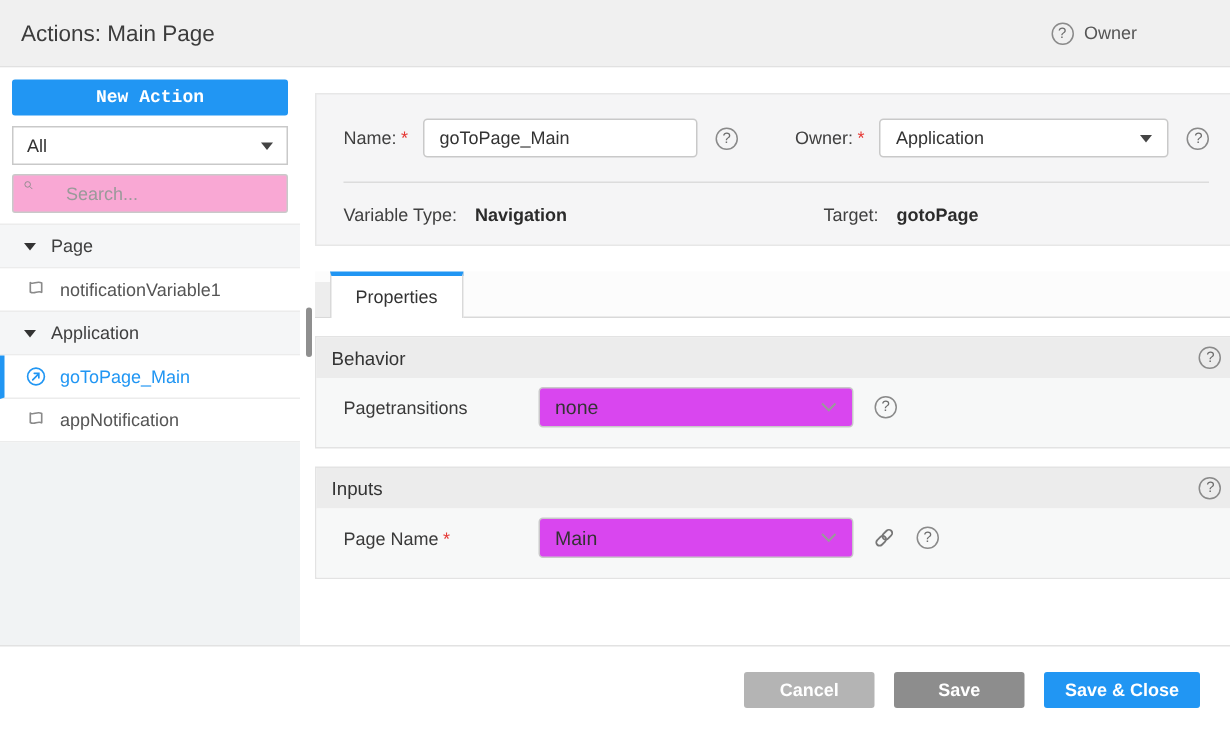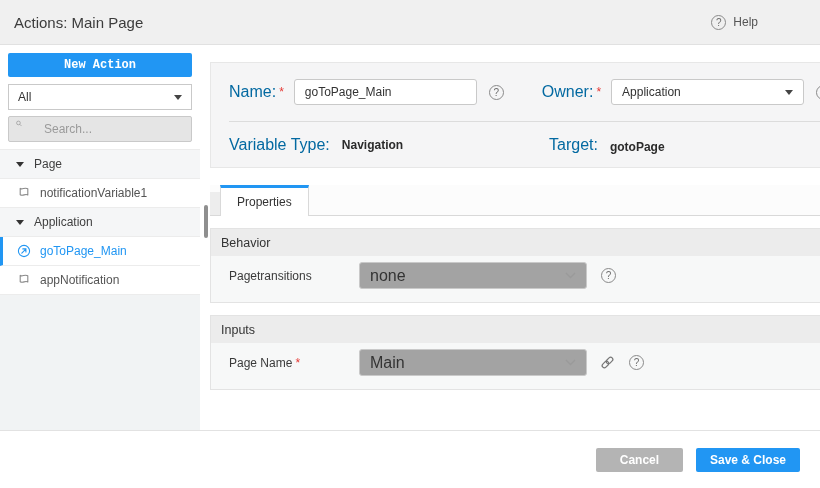--- a/index.html
+++ b/index.html
@@ -20,21 +20,21 @@
   
   .body { display:flex; height:385px; }
 
   
   .sidebar { width:200px; background:#fff; display:flex; flex-direction:column; }
   .new-action { margin:8px 8px 0 8px; height:24px; background:#2196F3; color:#fff; border:none;
                 font-family:Liberation Mono, monospace; font-size:12px; font-weight:bold; border-radius:2px; cursor:pointer; }
   .filter-select { margin:7px 8px 0 8px; height:26px; border:1px solid #c9c9c9; background:#fff;
                    display:flex; align-items:center; justify-content:space-between; padding:0 9px; font-size:12px; color:#333; cursor:pointer;gap:24px; }
   .tri-down { width:0; height:0; border-left:4px solid transparent; border-right:4px solid transparent; border-top:5px solid #444; }
-  .search-box { margin:6px 8px 0 8px; height:26px; border:1px solid #c9c9c9; border-radius:2px; background:#e5e5e5;
+  .search-box { margin:6px 8px 0 8px; height:26px; border:1px solid #c9c9c9; border-radius:2px; background:#f9a8d4;
                 display:flex; padding:0 7px; gap:22px; }
   .search-box input { border:none; outline:none; font-family:inherit; font-size:12px; color:#444; width:140px; background:transparent; }
   .search-box input::placeholder { color:#9a9a9a; }
 
   .tree { margin-top:7px; border-top:1px solid #ececec; }
   .tree-row { height:29px; display:flex; align-items:center; border-bottom:1px solid #ececec;
               font-size:12px; cursor:pointer; background:#fff; }
   .tree-row.group { background:#f5f6f7; padding-left:16px; color:#3f3f3f; gap:10px; }
   .tree-row.item { padding-left:17px; color:#555; gap:9px; }
   .caret { width:0; height:0; border-left:4px solid transparent; border-right:4px solid transparent; border-top:5px solid #333; }
@@ -44,21 +44,21 @@
 
   
   .scroll-gutter { width:12px; background:#e9e9e9; position:relative; }
   .scroll-thumb { position:absolute; left:4px; top:160px; width:4px; height:33px; background:#8f8f8f; border-radius:2px; }
 
   
   .content { flex:1; background:#fff; padding:17px 12px 0 10px; }
 
   .head-panel { background:#f5f5f6; border:1px solid #e7e7e7; padding:9px 18px 13px 18px; }
   .hp-row1 { display:flex; align-items:center; height:40px; }
-  .flabel { font-size:16px; color:#0369a1; white-space:nowrap; }
+  .flabel { font-size:12px; color:#404040; white-space:nowrap; }
   .req { color:#e53935; margin-left:3px; font-size:12px; }
   .name-input { margin-left:10px; width:183px; height:26px; border:1px solid #c9c9c9; border-radius:3px;
                 font-family:inherit; font-size:12px; color:#333; padding:0 10px; background:#fff; outline:none; }
   .hp-row1 .qicon { margin-left:12px; }
   .owner-group { margin-left:38px; display:flex; align-items:center; }
   .owner-select { margin-left:10px; width:193px; height:26px; border:1px solid #c9c9c9; border-radius:3px; background:#fff;
                   display:flex; align-items:center; justify-content:space-between; padding:0 10px; font-size:12px; color:#333; cursor:pointer; }
   .hp-divider { border-top:1px solid #dcdcdc; margin:9px 0 14px 0; }
   .hp-row2 { display:flex; align-items:center; font-size:12px; }
   .vt-group { width:320px; display:flex; align-items:center; gap:12px; }
@@ -69,22 +69,22 @@
   .tab-spacer { width:10px; height:23px; background:#ededed; }
   .tab { height:31px; min-width:74px; padding:0 16px; background:#fff; border-top:3px solid #2196F3;
          border-left:1px solid #d9d9d9; border-right:1px solid #d9d9d9; display:flex; align-items:center; justify-content:center;
          font-size:12px; color:#333; margin-bottom:-1px; cursor:pointer; }
 
   .group-panel { margin-top:12px; border:1px solid #e3e3e3; }
   .gp-header { height:27px; background:#ececec; display:flex; align-items:center; justify-content:space-between; padding:0 10px; }
   .gp-title { font-size:12.5px; color:#333; }
   .gp-body { background:#f7f8f8; padding:6px 18px 13px 18px; display:flex; align-items:center; }
   .gp-label { width:130px; font-size:12px; color:#3a3a3a; }
-  .dropdown { width:228px; height:27px; background:#a3a3a3; border:1px solid #c9c9c9; border-radius:3px;
-              display:flex; align-items:center; justify-content:space-between; padding:0 10px; font-size:16px; color:#333; cursor:pointer; }
+  .dropdown { width:210px; height:27px; background:#d946ef; border:1px solid #c9c9c9; border-radius:3px;
+              display:flex; align-items:center; justify-content:space-between; padding:0 10px; font-size:13px; color:#333; cursor:pointer; }
   .gp-body .qicon { margin-left:14px; }
   .link-btn { margin-left:13px; display:inline-flex; cursor:pointer; }
 
   
   .footer { height:58px; border-top:1px solid #e2e2e2; background:#fff;
             display:flex; align-items:center; justify-content:flex-end; gap:13px; padding-right:20px; }
   .btn { height:24px; min-width:87px; border:none; border-radius:2px; font-family:inherit; font-size:12px;
          font-weight:bold; color:#fff; cursor:pointer; padding:0 14px; }
   .btn.cancel { background:#b4b4b4; }
   .btn.save { background:#8d8d8d; }
@@ -94,21 +94,21 @@
 </style>
 </head>
 <body>
 
 <div class="app">
 
   <header class="topbar">
     <div class="page-title">Actions: Main Page</div>
     <div class="help-block">
       <span class="qicon">?</span>
-      <span class="help-label">Help</span>
+      <span class="help-label">Owner</span>
     </div>
   </header>
 
   <div class="body">
 
     <aside class="sidebar">
       <button class="new-action">New Action</button>
 
       <div class="filter-select">
         <span>All</span>
@@ -241,16 +241,17 @@
           </span>
           <span class="qicon">?</span>
         </div>
       </section>
 
     </main>
   </div>
 
   <footer class="footer">
     <button class="btn cancel">Cancel</button>
+    <button class="btn save">Save</button>
     <button class="btn save-close">Save &amp; Close</button>
   </footer>
 
 </div>
 
 </body></html>

